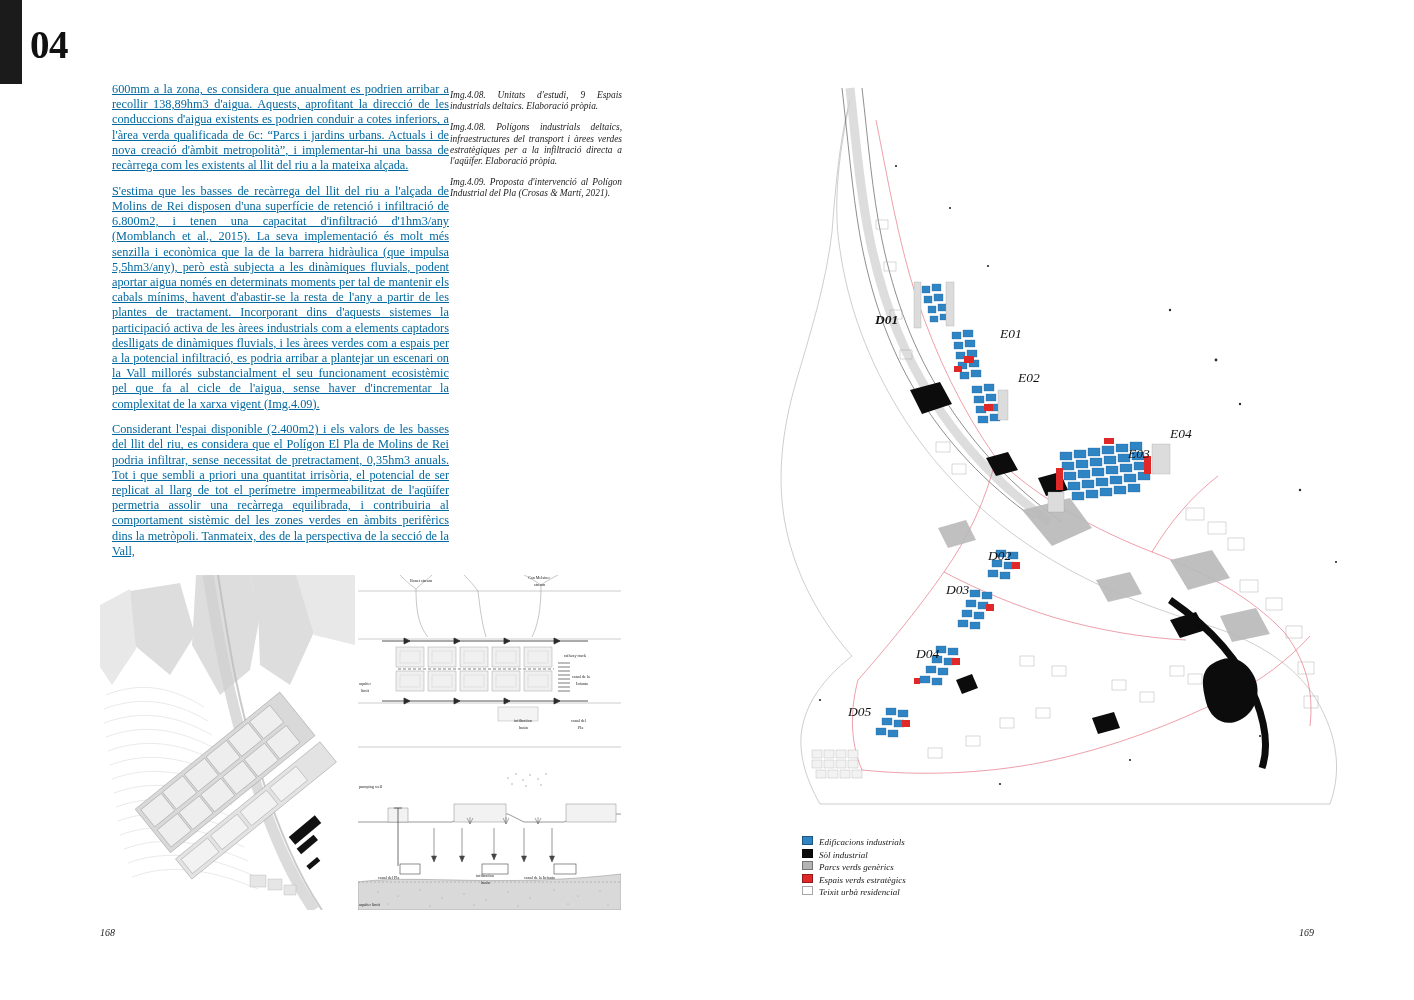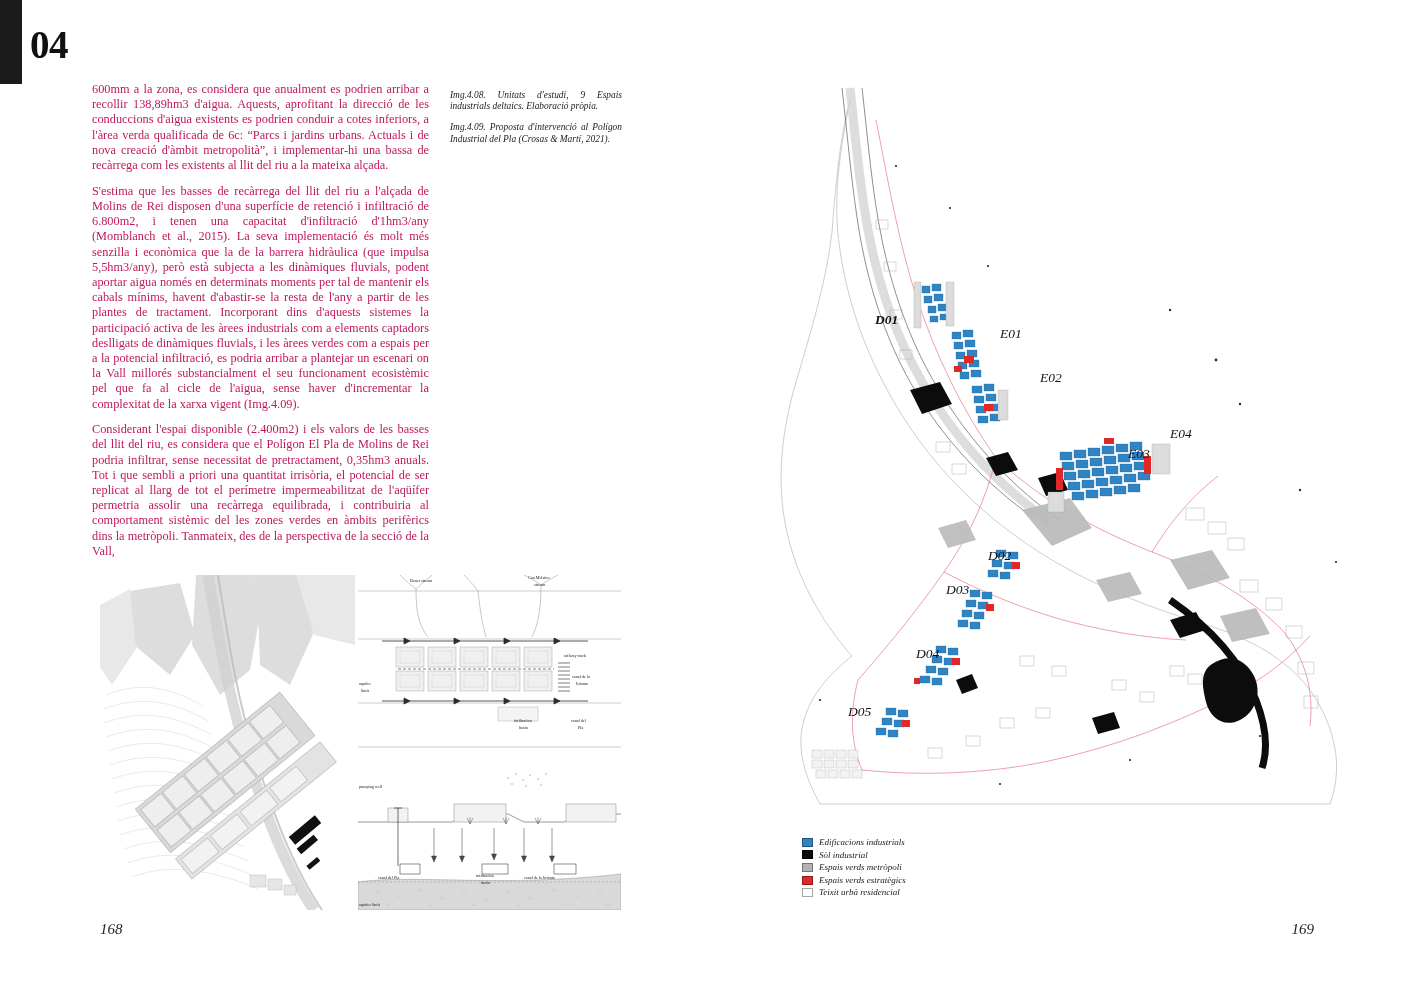--- a/index.html
+++ b/index.html
@@ -44,27 +44,28 @@
     right: 96px;
     top: 58px;
     font-size: 10.5px;
     font-style: italic;
     color: #222;
     font-family: "Liberation Serif", serif;
   }
   
   .col-main {
     position: absolute;
-    left: 92px;
+    left: 112px;
     top: 82px;
     width: 337px;
     font-size: 12.3px;
     line-height: 15.2px;
     text-align: justify;
-    color: #be185d;
+    color: #0369a1;
+    text-decoration: underline;
   }
   .col-main p {
     margin: 0 0 10.5px 0;
     text-indent: 0;
   }
   .col-captions {
     position: absolute;
     left: 450px;
     top: 82px;
     width: 172px;
@@ -98,21 +99,21 @@
     position: absolute;
     left: 358px;
     top: 770px;
     width: 263px;
     height: 140px;
     overflow: hidden;
   }
   .folio {
     position: absolute;
     bottom: 62px;
-    font-size: 15px;
+    font-size: 10px;
     font-style: italic;
     color: #222;
   }
   .folio.left { left: 100px; }
   .folio.right { right: 100px; }
 
   
   .map-wrap {
     position: absolute;
     left: 700px;
@@ -136,21 +137,20 @@
     left: 802px;
     top: 836px;
     width: 230px;
     font-size: 9px;
     font-style: italic;
     line-height: 12.6px;
     color: #1a1a1a;
   }
   .legend-row {
     display: flex;
-    align-items: center;
     height: 12.6px;
   }
   .legend-swatch {
     width: 11px;
     height: 9px;
     margin-right: 6px;
     flex: 0 0 auto;
     border: 0.5px solid rgba(0,0,0,0.35);
     box-sizing: border-box;
   }
@@ -173,20 +173,21 @@
   <div class="running-head">4. L'aigua oculta</div>
 
   <div class="col-main">
     <p>600mm a la zona, es considera que anualment es podrien arribar a recollir 138,89hm3 d'aigua. Aquests, aprofitant la direcció de les conduccions d'aigua existents es podrien conduir a cotes inferiors, a l'àrea verda qualificada de 6c: “Parcs i jardins urbans. Actuals i de nova creació d'àmbit metropolità”, i implementar-hi una bassa de recàrrega com les existents al llit del riu a la mateixa alçada.</p>
     <p>S'estima que les basses de recàrrega del llit del riu a l'alçada de Molins de Rei disposen d'una superfície de retenció i infiltració de 6.800m2, i tenen una capacitat d'infiltració d'1hm3/any (Momblanch et al., 2015). La seva implementació és molt més senzilla i econòmica que la de la barrera hidràulica (que impulsa 5,5hm3/any), però està subjecta a les dinàmiques fluvials, podent aportar aigua només en determinats moments per tal de mantenir els cabals mínims, havent d'abastir-se la resta de l'any a partir de les plantes de tractament. Incorporant dins d'aquests sistemes la participació activa de les àrees industrials com a elements captadors deslligats de dinàmiques fluvials, i les àrees verdes com a espais per a la potencial infiltració, es podria arribar a plantejar un escenari on la Vall millorés substancialment el seu funcionament ecosistèmic pel que fa al cicle de l'aigua, sense haver d'incrementar la complexitat de la xarxa vigent (Img.4.09).</p>
     <p>Considerant l'espai disponible (2.400m2) i els valors de les basses del llit del riu, es considera que el Polígon El Pla de Molins de Rei podria infiltrar, sense necessitat de pretractament, 0,35hm3 anuals. Tot i que sembli a priori una quantitat irrisòria, el potencial de ser replicat al llarg de tot el perímetre impermeabilitzat de l'aqüífer permetria assolir una recàrrega equilibrada, i contribuiria al comportament sistèmic del les zones verdes en àmbits perifèrics dins la metròpoli. Tanmateix, des de la perspectiva de la secció de la Vall,</p>
   </div>
 
   <div class="col-captions">
     <p>Img.4.08. Unitats d'estudi, 9 Espais industrials deltaics. Elaboració pròpia.</p>
+    <p>Img.4.08. Polígons industrials deltaics, infraestructures del transport i àrees verdes estratègiques per a la infiltració directa a l'aqüífer. Elaboració pròpia.</p>
     <p>Img.4.09. Proposta d'intervenció al Polígon Industrial del Pla (Crosas &amp; Martí, 2021).</p>
   </div>
 
   <div class="fig-left">
     <svg width="255" height="335" viewBox="0 0 255 335">
       <rect x="0" y="0" width="255" height="335" fill="#ffffff"></rect>
 
       <g fill="#dcdcdc" stroke="none" opacity="0.95">
         <path d="M96 0 L150 0 L160 40 L150 95 L120 120 L92 70 Z"></path>
         <path d="M150 0 L200 0 L215 55 L190 110 L160 90 L158 35 Z"></path>
@@ -677,41 +678,41 @@
           <circle cx="636" cy="502" r="1.1"></circle>
         <circle cx="430" cy="700" r="1.1"></circle>
           <circle cx="300" cy="724" r="1.1"></circle>
         <circle cx="560" cy="676" r="1.1"></circle>
           <circle cx="120" cy="640" r="1.1"></circle>
       </g>
     </svg>
 
     <div class="map-label" style="left:175px; top:252px;font-weight:bold;">D01</div>
     <div class="map-label" style="left:300px; top:266px;">E01</div>
-    <div class="map-label" style="left:340px; top:310px;">E02</div>
+    <div class="map-label" style="left:318px; top:310px;">E02</div>
     <div class="map-label" style="left:428px; top:386px;text-align:center;">E03</div>
     <div class="map-label" style="left:470px; top:366px;">E04</div>
     <div class="map-label" style="left:288px; top:488px;text-align:right;">D02</div>
     <div class="map-label" style="left:246px; top:522px;">D03</div>
     <div class="map-label" style="left:216px; top:586px;">D04</div>
     <div class="map-label" style="left:148px; top:644px;">D05</div>
   </div>
 
   <div class="legend">
     <div class="legend-row">
       <span class="legend-swatch" style="background:#2f84c4"></span>
       <span class="legend-label">Edificacions industrials</span>
     </div>
     <div class="legend-row">
       <span class="legend-swatch" style="background:#0a0a0a"></span>
       <span class="legend-label">Sòl industrial</span>
     </div>
     <div class="legend-row">
       <span class="legend-swatch" style="background:#b3b3b3"></span>
-      <span class="legend-label">Espais verds metròpoli</span>
+      <span class="legend-label">Parcs verds genèrics</span>
     </div>
     <div class="legend-row">
       <span class="legend-swatch" style="background:#e02828"></span>
       <span class="legend-label">Espais verds estratègics</span>
     </div>
     <div class="legend-row">
       <span class="legend-swatch" style="background:#ffffff"></span>
       <span class="legend-label">Teixit urbà residencial</span>
     </div>
   </div>

